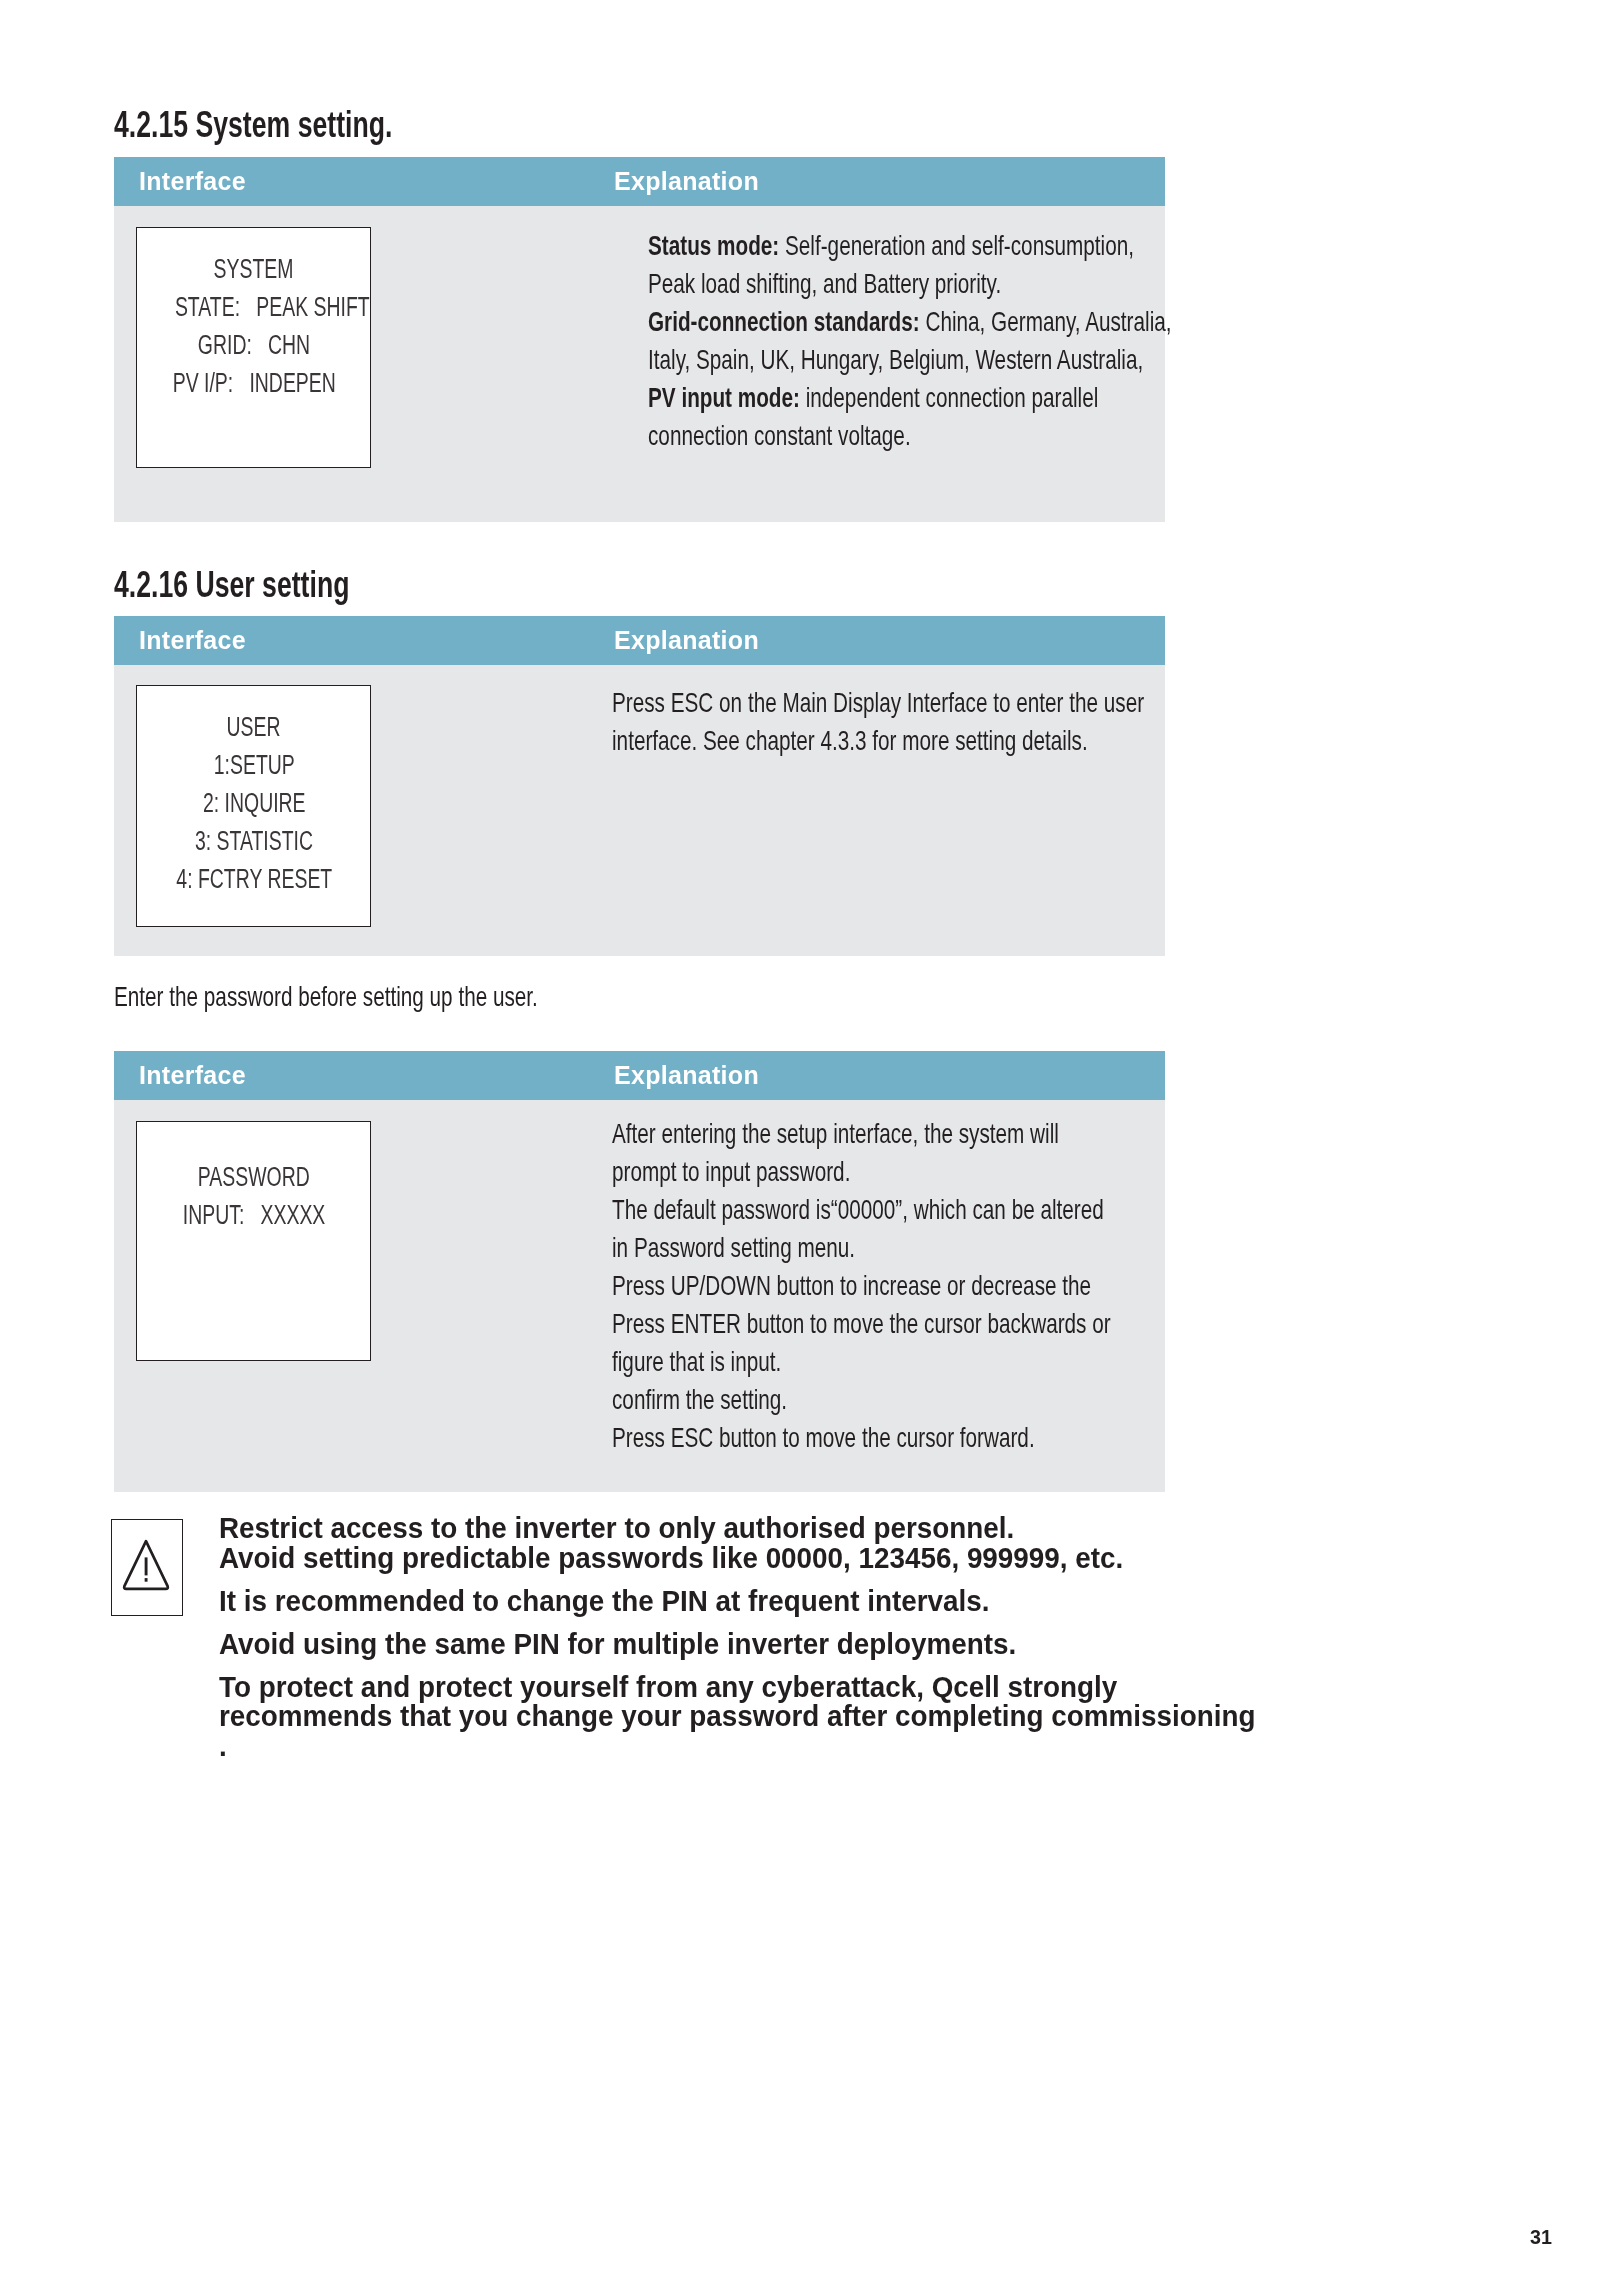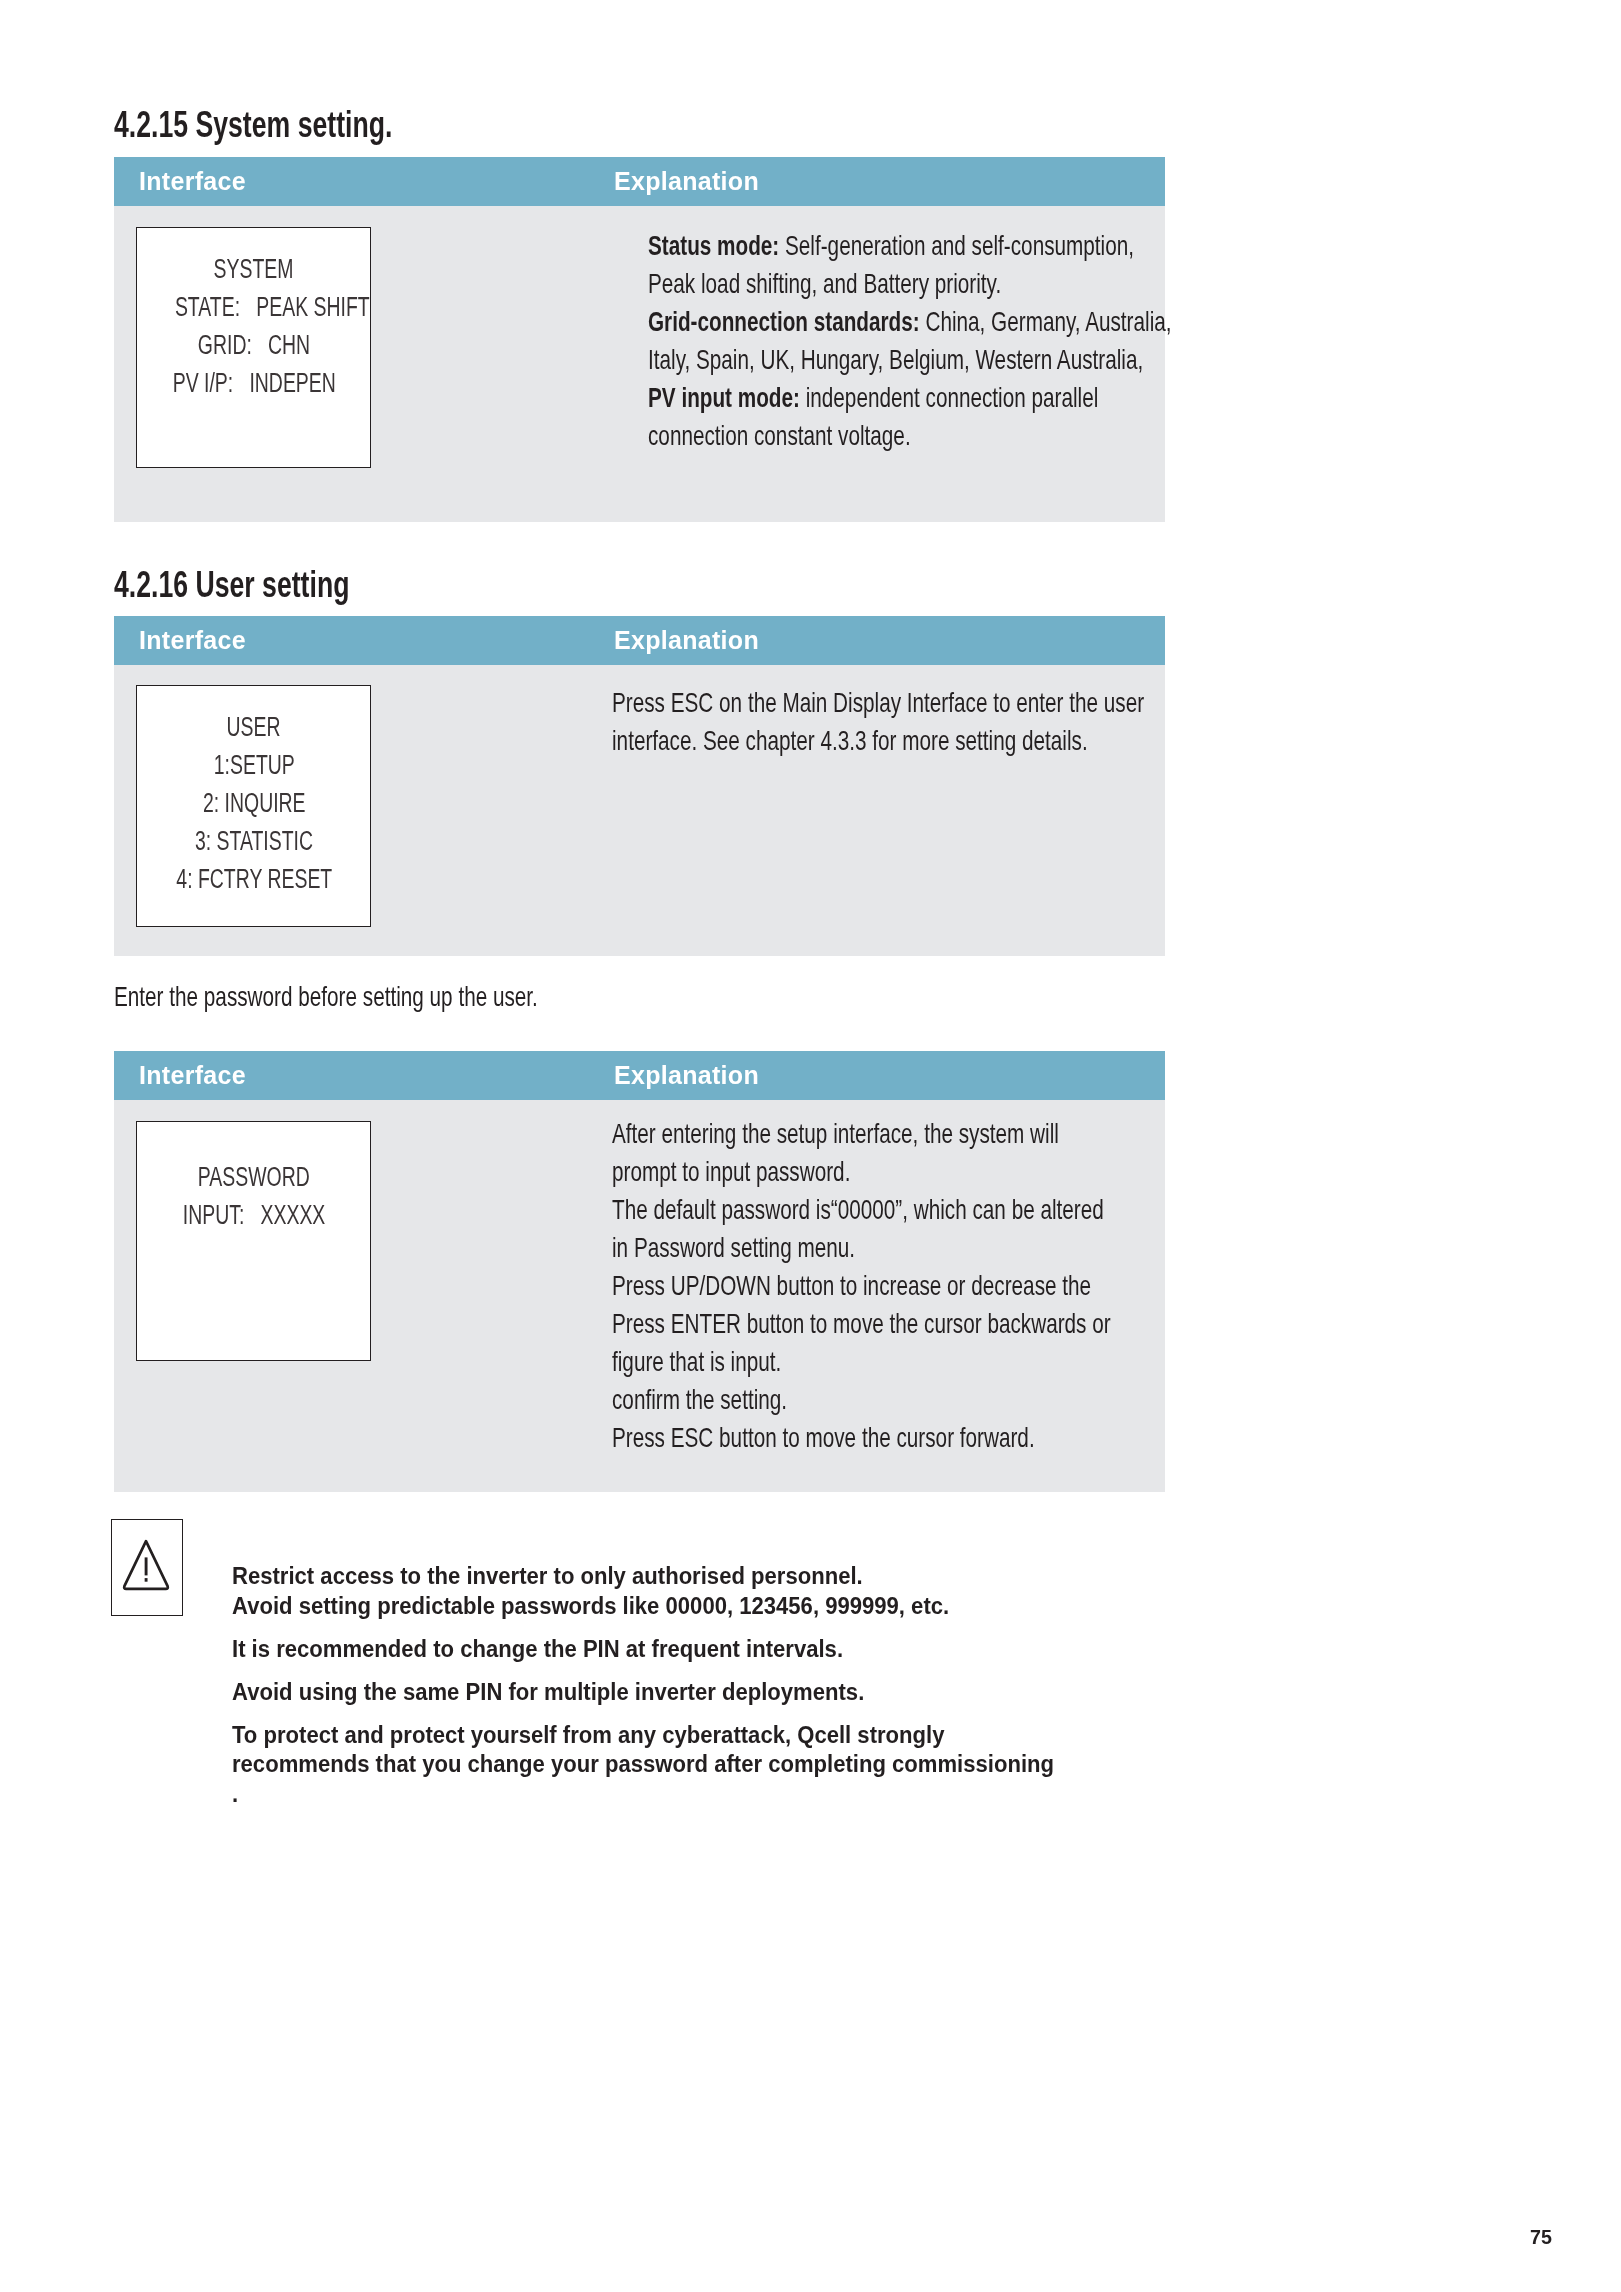--- a/index.html
+++ b/index.html
@@ -23,21 +23,21 @@
   .expl { position: absolute; left: 498px; width: 555px; font-size: 28px; line-height: 38px; color: #231f20; }
   .expl-line { display: block; white-space: nowrap; height: 38px; }
   .expl-line .cond { transform: scaleX(0.74); }
   .b { font-weight: bold; }
 
   .plain { left: 114px; font-size: 28px; line-height: 36px; color: #231f20; }
   .plain .cond { transform: scaleX(0.74); }
 
   .warn-box { left: 111px; top: 1519px; width: 72px; height: 97px; border: 1.8px solid #231f20; box-sizing: border-box; }
   .warn-box svg { position: absolute; left: 7.2px; top: 14.3px; }
-  .warn-text { left: 232px; width: 985px; font-weight: bold; font-size: 23px; color: #231f20; margin-top: 48px; }
+  .warn-text { left: 219px; width: 985px; font-weight: bold; font-size: 29px; color: #231f20; }
   .warn-para { display: block; line-height: 29.6px; margin: 0 0 13.4px 0; }
   .warn-line { display: block; white-space: nowrap; }
   .warn-line span { display: inline-block; transform: scaleX(0.96); transform-origin: left center; }
 
   .page-num { left: 1530px; top: 2225px; font-weight: bold; font-size: 19.7px; line-height: 25px; color: #231f20; }
 </style>
 </head>
 <body>
 
 <div class="abs heading" style="top:104px;">
@@ -132,14 +132,14 @@
   <span class="warn-para">
     <span class="warn-line"><span>Avoid using the same PIN for multiple inverter deployments.</span></span>
   </span>
   <span class="warn-para">
     <span class="warn-line"><span>To protect and protect yourself from any cyberattack, Qcell strongly</span></span>
     <span class="warn-line"><span>recommends that you change your password after completing commissioning</span></span>
     <span class="warn-line"><span>.</span></span>
   </span>
 </div>
 
-<div class="abs page-num">75</div>
+<div class="abs page-num">31</div>
 
 
 </body></html>

